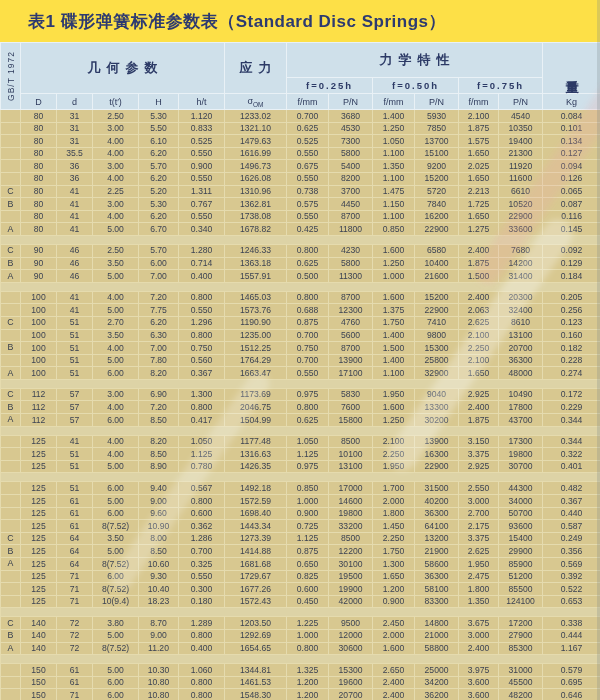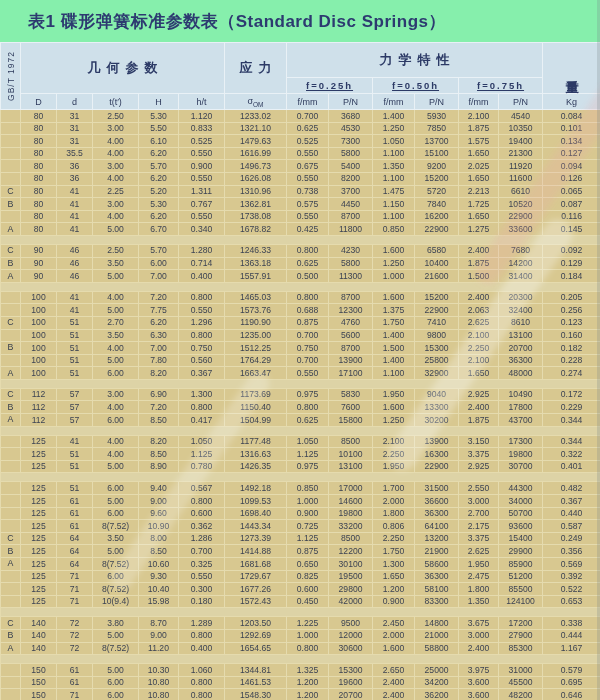--- a/index.html
+++ b/index.html
@@ -1,40 +1,40 @@
 <!DOCTYPE html>
 <html><head>
 <meta charset="utf-8">
 <style>
   html,body{margin:0;padding:0;}
   body{
     width:600px;height:700px;overflow:hidden;background:#ffffff;
     font-family:"Liberation Sans","DejaVu Sans",sans-serif;
     -webkit-font-smoothing:antialiased;
   }
-  .page{position:relative;width:600px;height:664px;background:#86efac;}
+  .page{position:relative;width:600px;height:664px;background:#fde047;}
   .title-bar{
     height:42px;display:flex;align-items:center;padding-left:28px;box-sizing:border-box;
   }
   .title-bar h1{
     margin:0;font-size:17px;font-weight:bold;color:#2d3a70;letter-spacing:0.5px;
   }
   table.spring{
     position:absolute;top:42px;left:0;width:600px;border-collapse:collapse;table-layout:fixed;
   }
   
   thead th{
     background:#cfe0ea;color:#2c3a66;font-weight:bold;
     border:1px solid #e9f1f6;padding:0;text-align:center;vertical-align:middle;
   }
   th.grp-geo,th.grp-stress,th.grp-mech{font-size:13px;letter-spacing:6px;text-indent:6px;}
   th.grp-weight{font-size:13px;}
   th.grp-weight .vert{writing-mode:vertical-rl;text-orientation:upright;letter-spacing:2px;display:inline-block;line-height:1.1;}
   tr.hrow1 th{height:34px;}
-  tr.hrow2 th{height:15px;font-size:9.5px;font-weight:bold;letter-spacing:2px;text-decoration:underline;}
+  tr.hrow2 th{height:15px;font-size:9.5px;font-weight:bold;letter-spacing:2px;}
   tr.hrow3 th{height:15px;font-size:9px;font-weight:normal;color:#2e3a5c;letter-spacing:0;}
   th.gbcell{background:#cfe0ea;position:relative;}
   th.gbcell .gbtext{
     position:absolute;left:50%;top:50%;
     transform:translate(-50%,-50%) rotate(-90deg);
     font-size:8.5px;font-weight:normal;color:#2e3a5c;letter-spacing:1px;white-space:nowrap;
   }
   th .sub{font-size:6.5px;vertical-align:sub;}
   
   tbody td{
@@ -458,21 +458,21 @@
           <td>10490</td>
           <td>0.172</td>
         </tr>
         <tr>
           <td class="lbl">B</td>
           <td>112</td>
           <td>57</td>
           <td>4.00</td>
           <td>7.20</td>
           <td>0.800</td>
-          <td>1150.40</td>
+          <td>2046.75</td>
           <td>0.800</td>
           <td>7600</td>
           <td>1.600</td>
           <td>13300</td>
           <td>2.400</td>
           <td>17800</td>
           <td>0.229</td>
         </tr>
         <tr>
           <td class="lbl">A</td>
@@ -560,25 +560,25 @@
           <td>44300</td>
           <td>0.482</td>
         </tr>
         <tr>
           <td class="lbl"></td>
           <td>125</td>
           <td>61</td>
           <td>5.00</td>
           <td>9.00</td>
           <td>0.800</td>
-          <td>1099.53</td>
+          <td>1572.59</td>
           <td>1.000</td>
           <td>14600</td>
           <td>2.000</td>
-          <td>36600</td>
+          <td>40200</td>
           <td>3.000</td>
           <td>34000</td>
           <td>0.367</td>
         </tr>
         <tr>
           <td class="lbl"></td>
           <td>125</td>
           <td>61</td>
           <td>6.00</td>
           <td>9.60</td>
@@ -595,21 +595,21 @@
         <tr>
           <td class="lbl"></td>
           <td>125</td>
           <td>61</td>
           <td>8(7.52)</td>
           <td>10.90</td>
           <td>0.362</td>
           <td>1443.34</td>
           <td>0.725</td>
           <td>33200</td>
-          <td>0.806</td>
+          <td>1.450</td>
           <td>64100</td>
           <td>2.175</td>
           <td>93600</td>
           <td>0.587</td>
         </tr>
         <tr>
           <td class="lbl">C</td>
           <td>125</td>
           <td>64</td>
           <td>3.50</td>
@@ -674,33 +674,33 @@
         </tr>
         <tr>
           <td class="lbl"></td>
           <td>125</td>
           <td>71</td>
           <td>8(7.52)</td>
           <td>10.40</td>
           <td>0.300</td>
           <td>1677.26</td>
           <td>0.600</td>
-          <td>29800</td>
+          <td>19900</td>
           <td>1.200</td>
           <td>58100</td>
           <td>1.800</td>
           <td>85500</td>
           <td>0.522</td>
         </tr>
         <tr>
           <td class="lbl"></td>
           <td>125</td>
           <td>71</td>
           <td>10(9.4)</td>
-          <td>15.98</td>
+          <td>18.23</td>
           <td>0.180</td>
           <td>1572.43</td>
           <td>0.450</td>
           <td>42000</td>
           <td>0.900</td>
           <td>83300</td>
           <td>1.350</td>
           <td>124100</td>
           <td>0.653</td>
         </tr>

